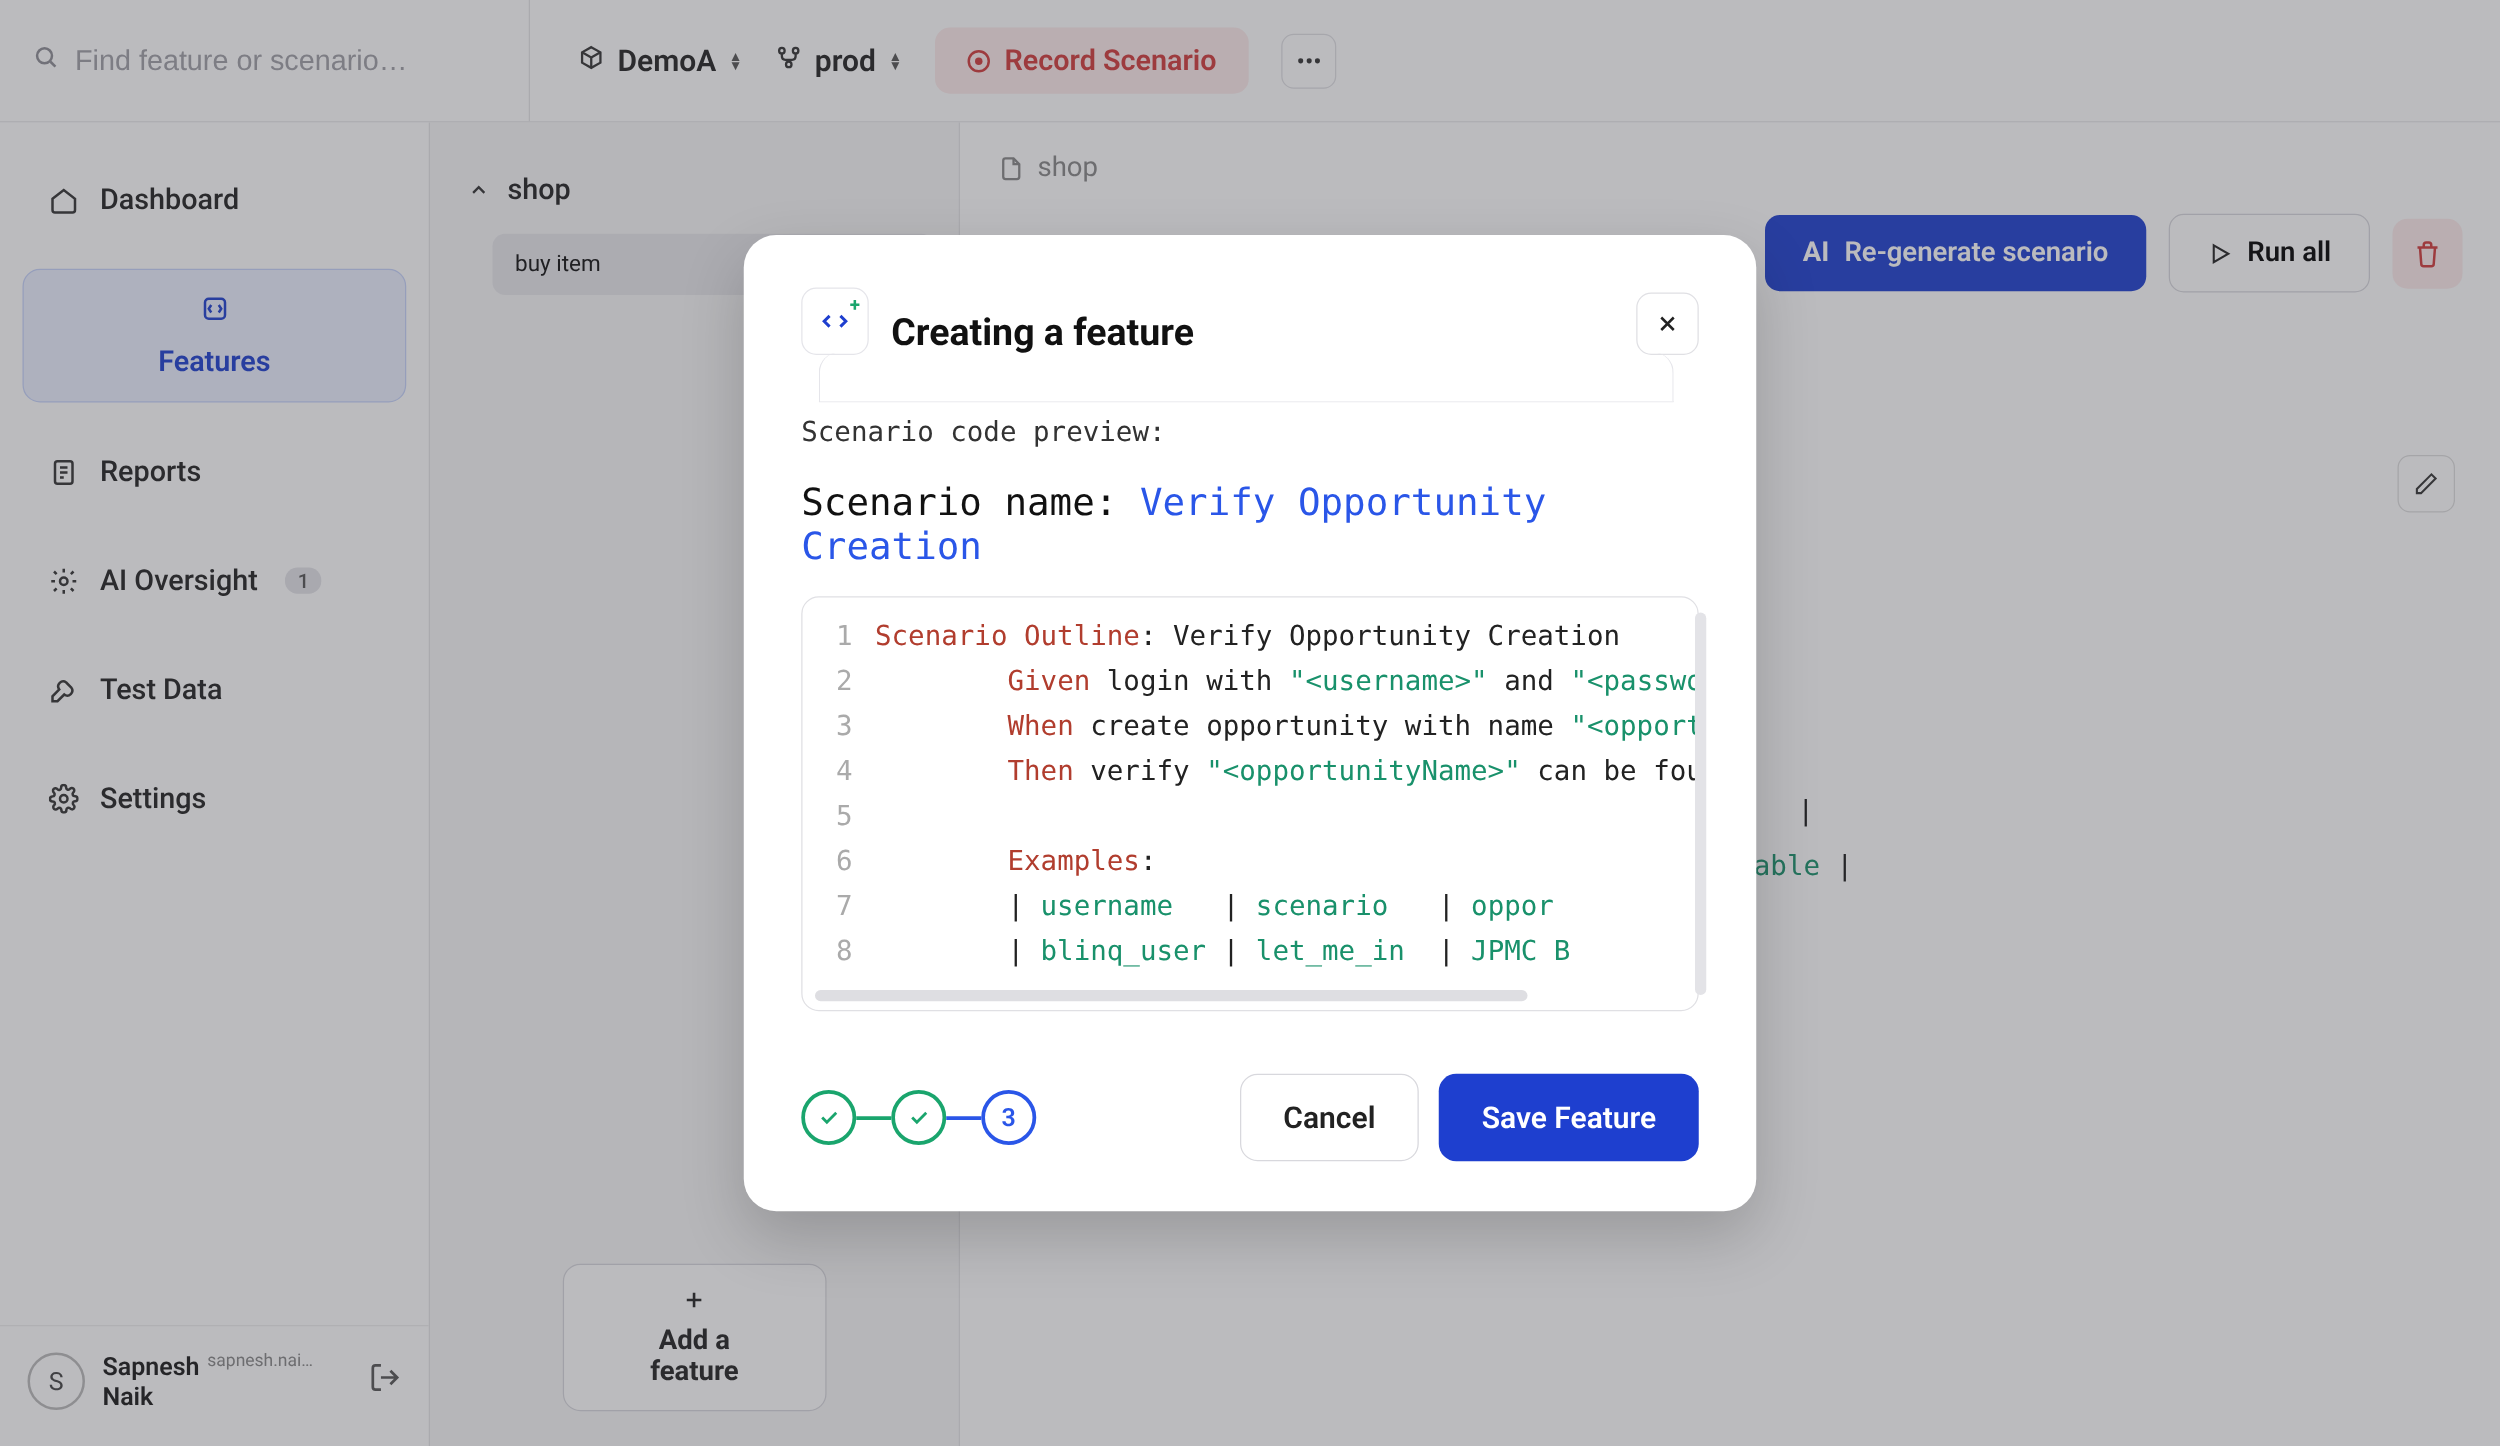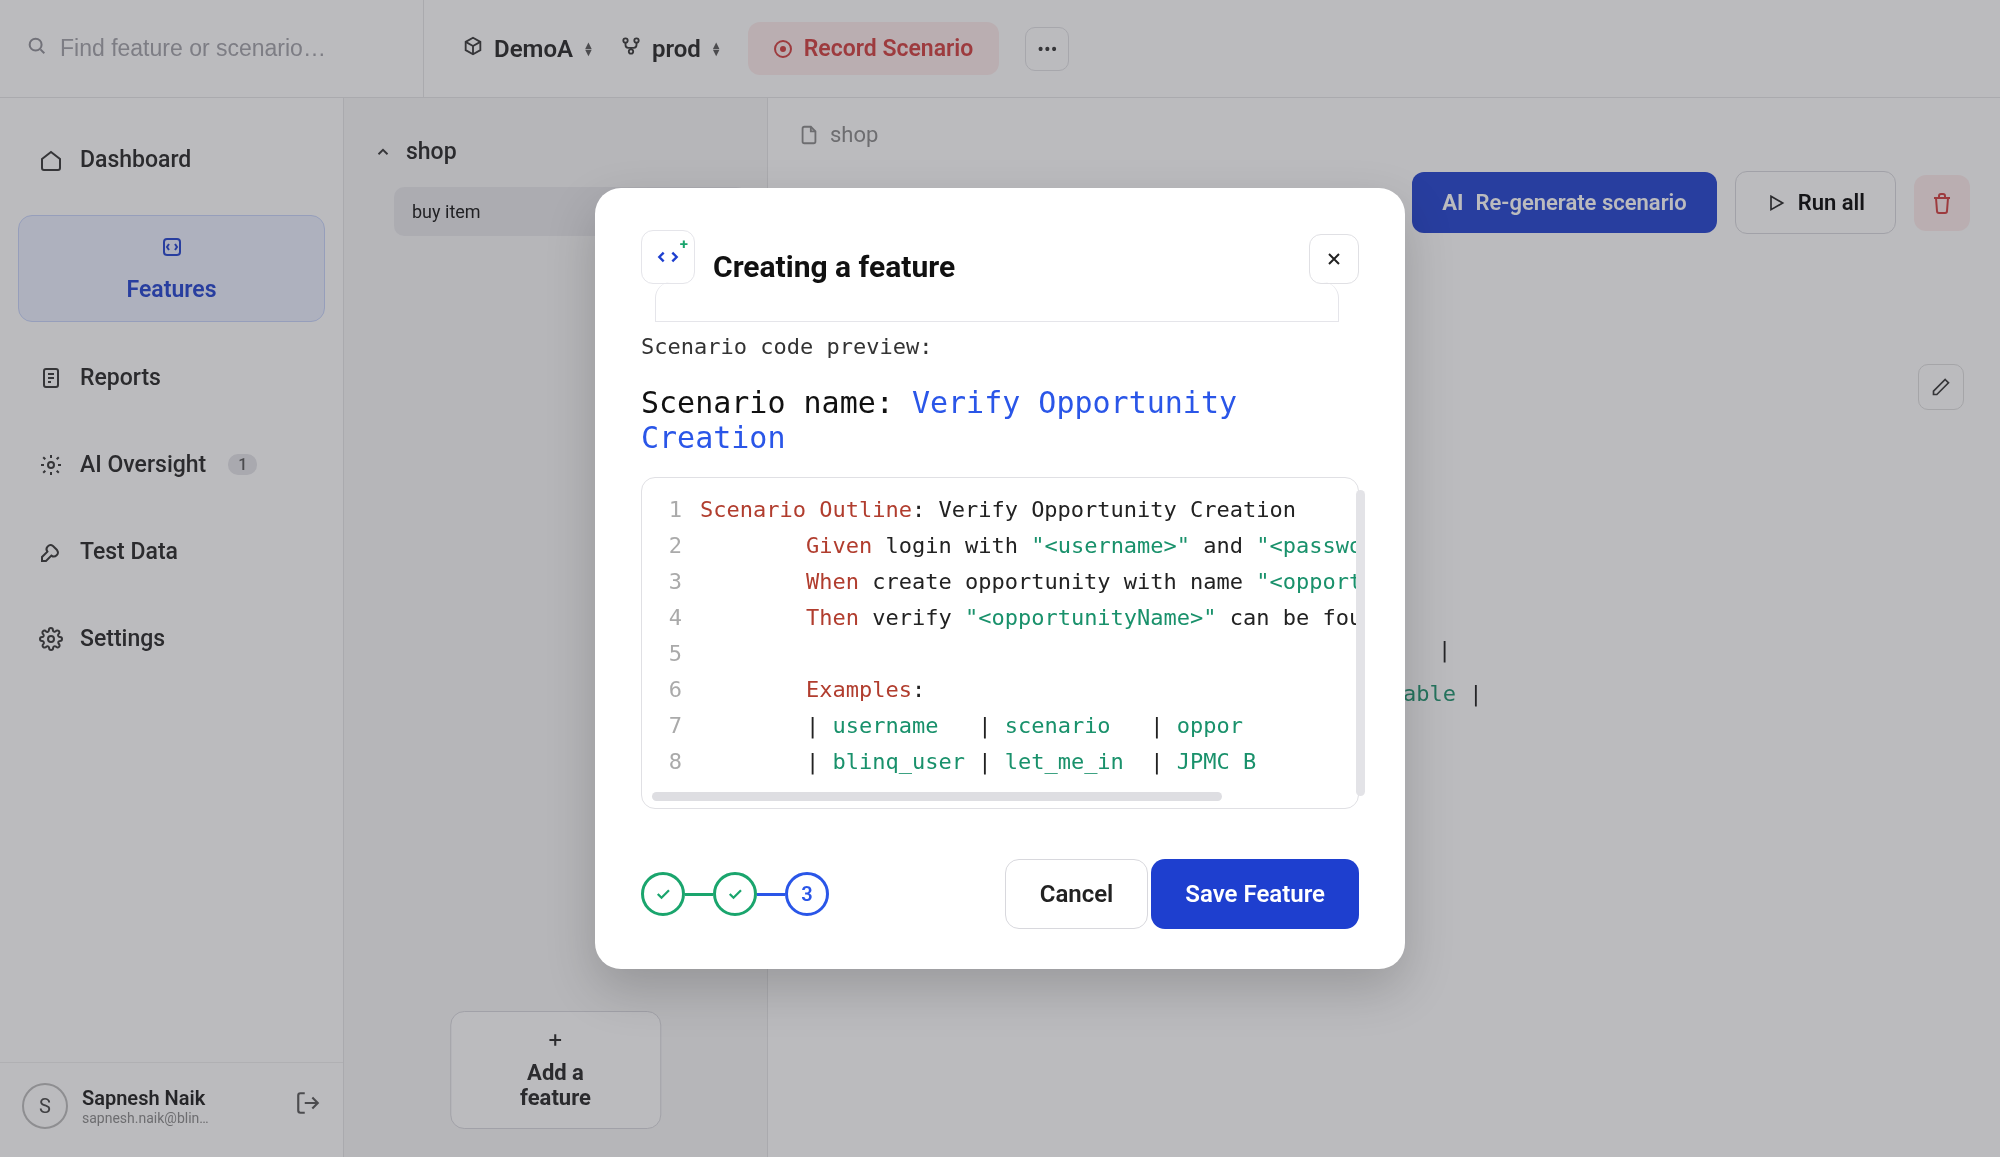--- a/index.html
+++ b/index.html
@@ -121,21 +121,21 @@
     .sidebar-footer {
       margin-top:auto; padding:20px 22px 28px;
       display:flex; align-items:center; gap:14px;
       border-top:1px solid #eee;
     }
     .avatar {
       width:46px; height:46px; border-radius:50%;
       border:2px solid #bbb; display:flex; align-items:center; justify-content:center;
       font-size:20px; color:#444;
     }
-    .user-info { display:flex; flex-direction:column; overflow:hidden; width:170px; }
+    .user-info { display:flex; flex-direction:row; overflow:hidden; width:170px; }
     .user-name { font-size:20px; font-weight:600; }
     .user-email { font-size:14px; color:#888; white-space:nowrap; overflow:hidden; text-overflow:ellipsis; }
     .logout-icon { margin-left:auto; font-size:24px; color:#555; }
 
     
     .mid-panel {
       position:absolute; top:98px; left:344px; bottom:0; width:424px;
       background:#f7f7f8; border-right:1px solid #e5e5e7;
       padding: 32px 20px;
     }
@@ -254,21 +254,21 @@
     .modal-foot { display:flex; align-items:center; margin-top:50px; }
     .steps { display:flex; align-items:center; gap:0; }
     .step-circle {
       width:44px; height:44px; border-radius:50%;
       border:3px solid #1aa56d; display:flex; align-items:center; justify-content:center;
       color:#1aa56d; font-size:20px; background:#fff;
     }
     .step-circle.current { border-color:#2a56e8; color:#2a56e8; font-weight:600; }
     .step-line { width:28px; height:3px; background:#1aa56d; }
     .step-line.blue { background:#2a56e8; }
-    .foot-btns { margin-left:auto; display:flex; gap:3px; }
+    .foot-btns { margin-left:auto; display:flex; gap:16px; }
     .btn-cancel {
       background:#fff; border:1px solid #d8d8dd; border-radius:14px;
       padding:20px 34px; font-size:24px; font-weight:600; color:#222;
     }
     .btn-save {
       background:#1e3fcf; color:#fff; border-radius:14px;
       padding:20px 34px; font-size:24px; font-weight:600;
     }
 
     .hidden-cap {

